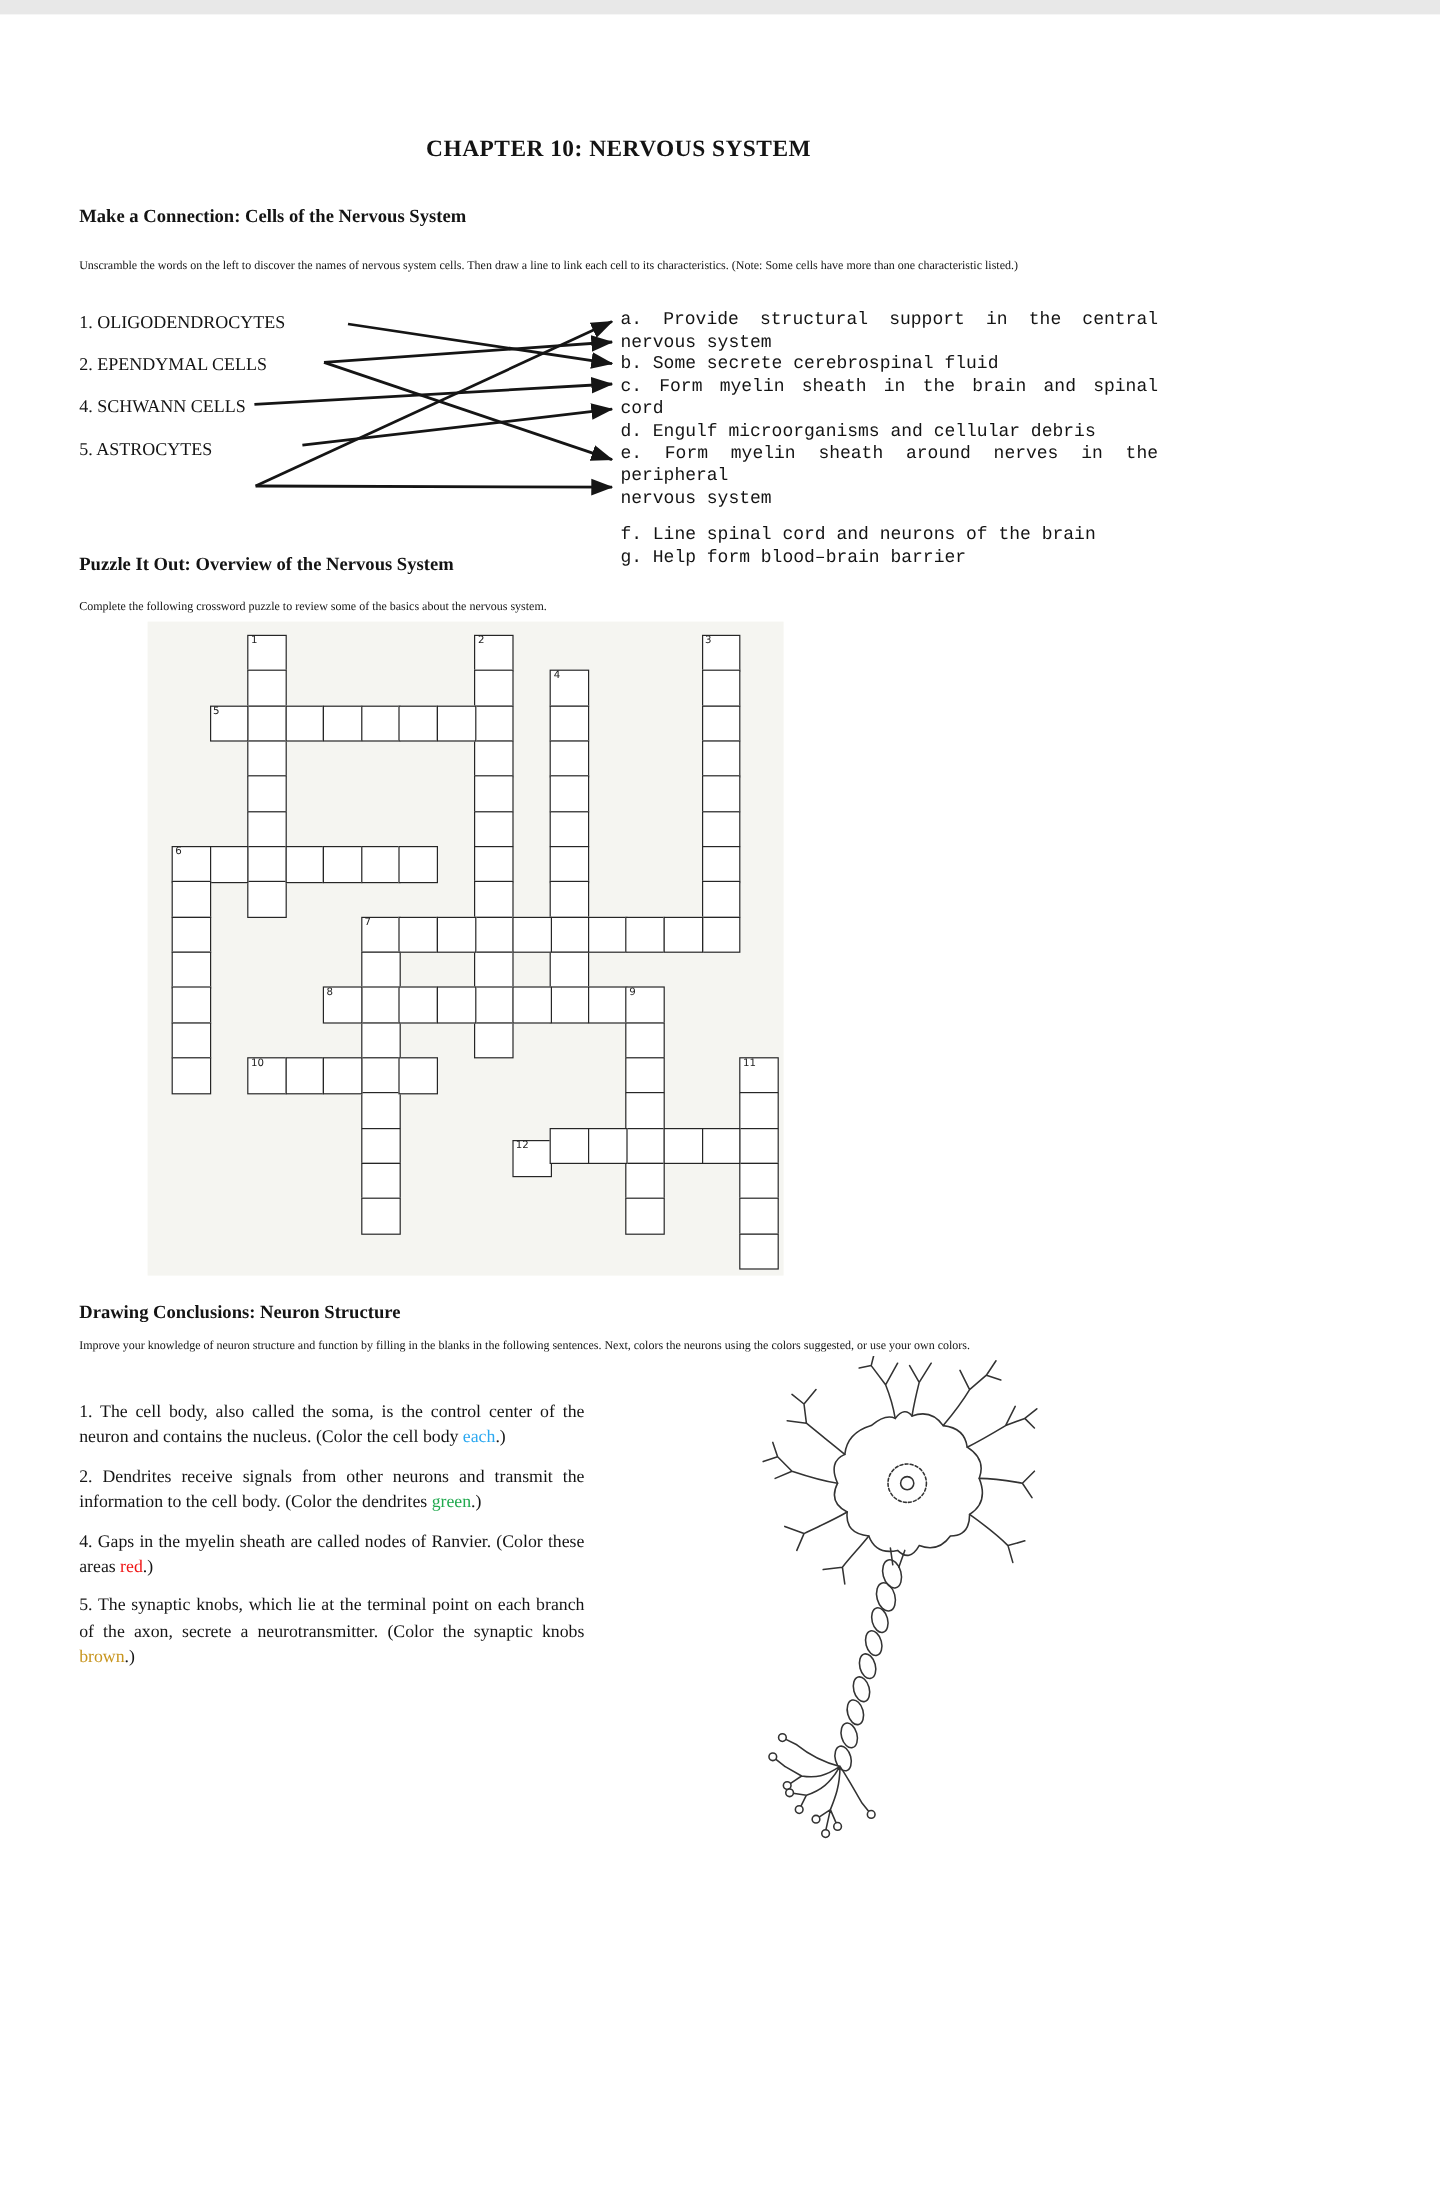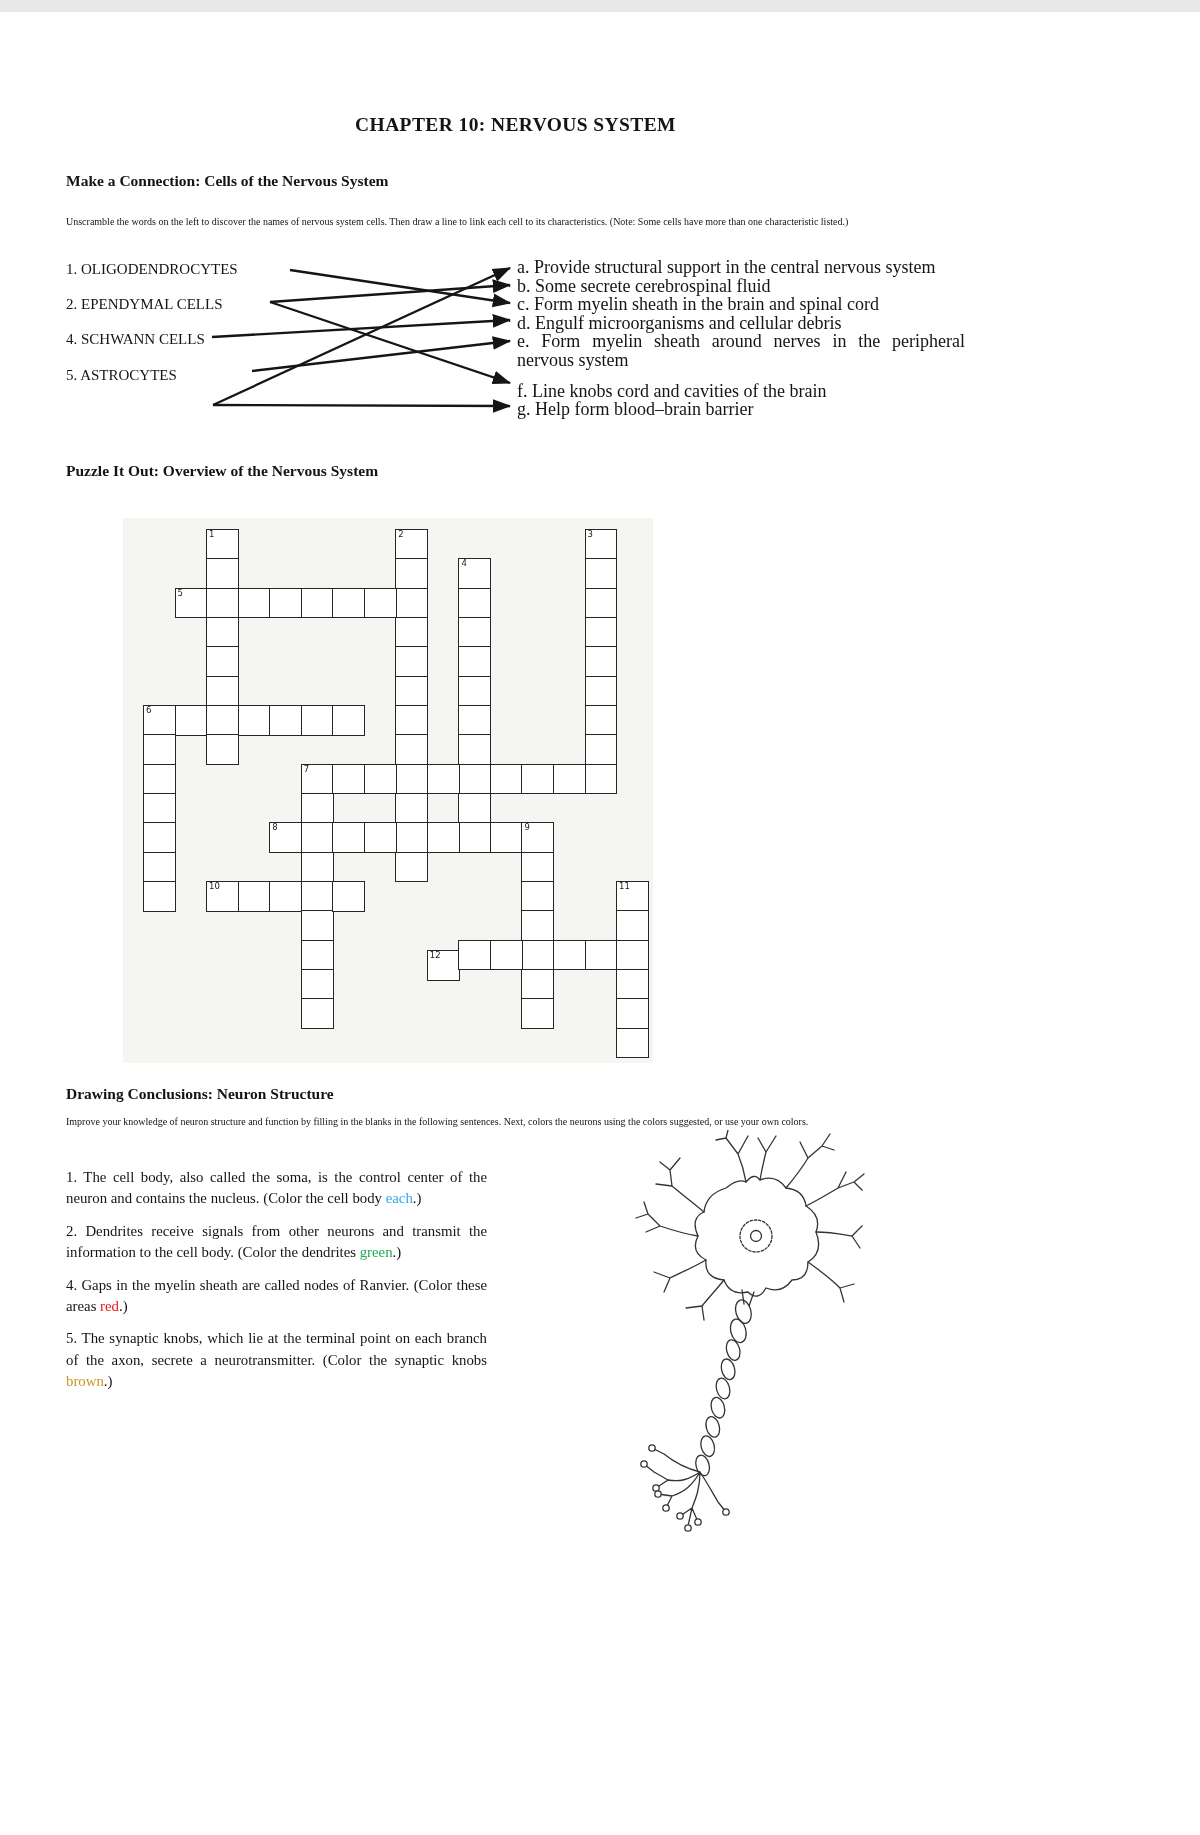--- a/index.html
+++ b/index.html
@@ -6,21 +6,21 @@
   .page{position:relative;width:1200px;height:1835px;background:#ffffff;margin:12px auto;
         font-family:"Liberation Serif","DejaVu Serif",serif;color:#141414;overflow:hidden;}
   h1.title{position:absolute;left:66px;top:102px;width:899px;margin:0;text-align:center;
            font-size:19.5px;font-weight:bold;letter-spacing:.4px;}
   h2.sect{position:absolute;left:66px;margin:0;font-size:15.5px;font-weight:bold;}
   p.instr{position:absolute;left:66px;width:899px;margin:0;font-size:10px;line-height:19.5px;
           text-align:justify;}
   
   .match-items{position:absolute;left:66px;top:240px;width:260px;}
   .match-item{height:35.2px;line-height:35.2px;font-size:15px;white-space:nowrap;}
-  .match-options{position:absolute;left:517px;top:246px;width:448px;font-size:18px;line-height:18.6px;}
+  .match-options{position:absolute;left:517px;top:246px;width:448px;font-size:15px;line-height:18.6px;font-family:Liberation Mono, monospace;}
   .match-options p{margin:0;text-align:justify;}
   .opt-line1{text-align-last:justify;}
   .opt-f{margin-top:12px !important;}
   svg.overlay{position:absolute;left:0;top:0;pointer-events:none;}
   
   .cw-panel{position:absolute;left:123px;top:506px;width:530px;height:545px;background:#f5f5f1;}
   .cw-cell{position:absolute;background:#ffffff;border:1.3px solid #262626;box-sizing:border-box;}
   .cw-num{position:absolute;top:-1px;left:2px;font-size:8.5px;line-height:10px;color:#222;
           font-family:"DejaVu Sans","Liberation Sans",sans-serif;}
   
@@ -46,40 +46,41 @@
     <div class="match-item">5. ASTROCYTES</div>
   </div>
 
   <div class="match-options">
     <p>a. Provide structural support in the central nervous system</p>
     <p>b. Some secrete cerebrospinal fluid</p>
     <p>c. Form myelin sheath in the brain and spinal cord</p>
     <p>d. Engulf microorganisms and cellular debris</p>
     <p class="opt-line1">e. Form myelin sheath around nerves in the peripheral</p>
     <p>nervous system</p>
-    <p class="opt-f">f. Line knobs cord and cavities of the brain</p>
+    <p class="opt-f">f. Line spinal cord and neurons of the brain</p>
     <p>g. Help form blood–brain barrier</p>
   </div>
 
   <svg id="match-lines" class="overlay" width="560" height="430">
     <defs>
       <marker id="arrw" viewBox="0 0 8 6" markerWidth="8" markerHeight="7" refX="7.5" refY="3" orient="auto">
         <path d="M0,0 L8,3 L0,6 Z" fill="#151515"></path>
       </marker>
     </defs>
   <line x1="290" y1="258" x2="510" y2="291" stroke="#151515" stroke-width="2.3" marker-end="url(#arrw)"></line>
       <line x1="270" y1="290" x2="510" y2="273" stroke="#151515" stroke-width="2.3" marker-end="url(#arrw)"></line>
       <line x1="270" y1="290" x2="510" y2="371" stroke="#151515" stroke-width="2.3" marker-end="url(#arrw)"></line>
       <line x1="212" y1="325" x2="510" y2="308" stroke="#151515" stroke-width="2.3" marker-end="url(#arrw)"></line>
       <line x1="252" y1="359" x2="510" y2="329" stroke="#151515" stroke-width="2.3" marker-end="url(#arrw)"></line>
       <line x1="213" y1="393" x2="510" y2="256" stroke="#151515" stroke-width="2.3" marker-end="url(#arrw)"></line>
       <line x1="213" y1="393" x2="510" y2="394" stroke="#151515" stroke-width="2.3" marker-end="url(#arrw)"></line>
     </svg>
 
   <h2 class="sect" style="top:450px;">Puzzle It Out: Overview of the Nervous System</h2>
+  <p class="instr" style="top:484px;">Complete the following crossword puzzle to review some of the basics about the nervous system.</p>
 
   <div class="cw-panel">
     <div id="cw-cells">
         <div class="cw-cell" style="left: 83.08px; top: 11px; width: 32.84px; height: 30.63px;">
           <span class="cw-num">1</span>
         </div>
         <div class="cw-cell" style="left: 83.08px; top: 40.33px; width: 32.84px; height: 30.63px;"></div>
         <div class="cw-cell" style="left: 83.08px; top: 69.66px; width: 32.84px; height: 30.63px;"></div>
         <div class="cw-cell" style="left: 83.08px; top: 98.99px; width: 32.84px; height: 30.63px;"></div>
         <div class="cw-cell" style="left: 83.08px; top: 128.32px; width: 32.84px; height: 30.63px;"></div>

